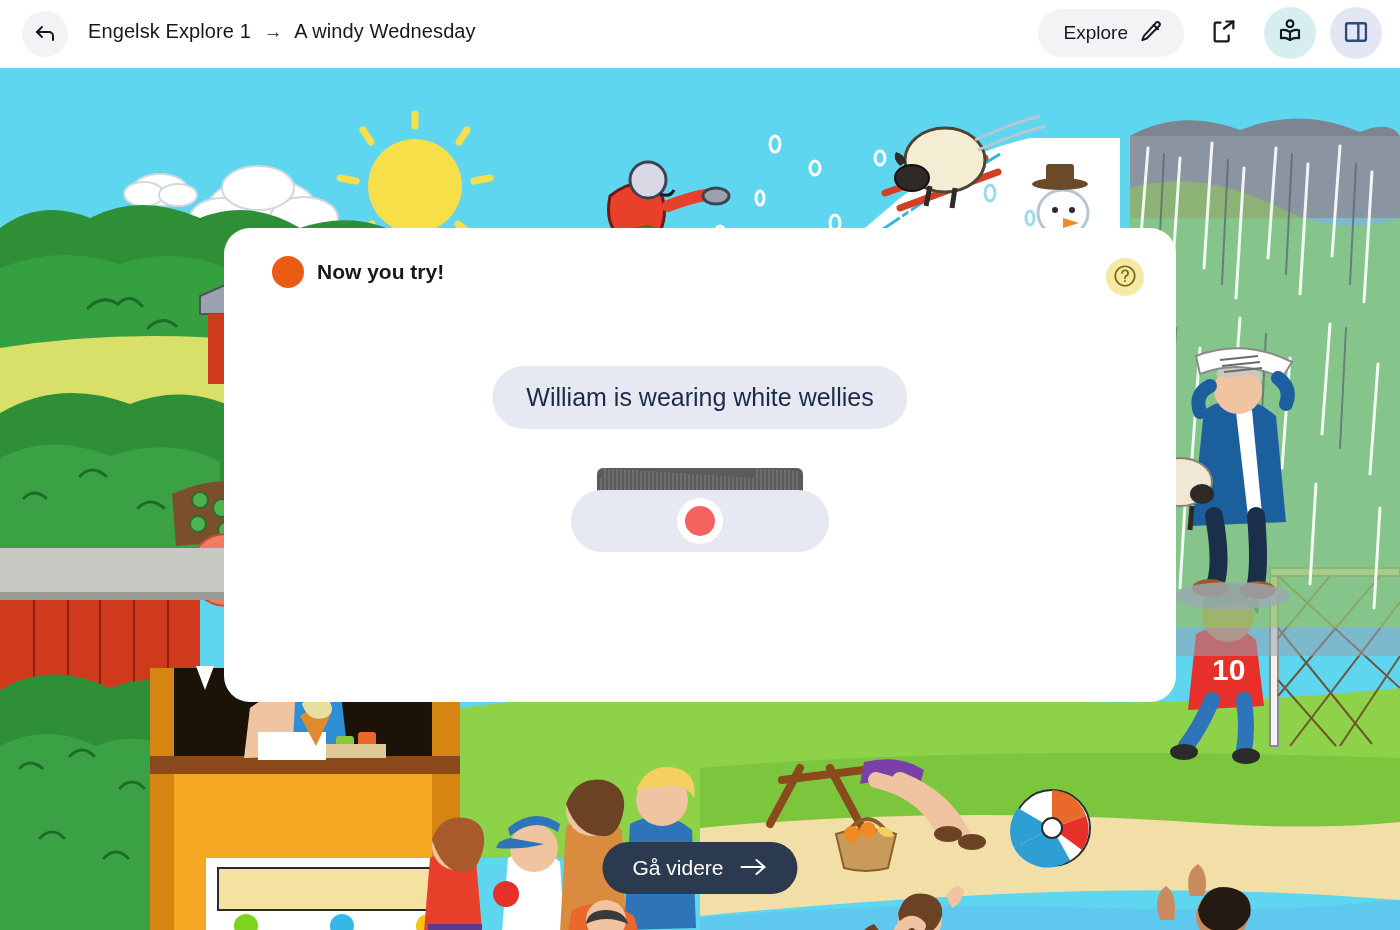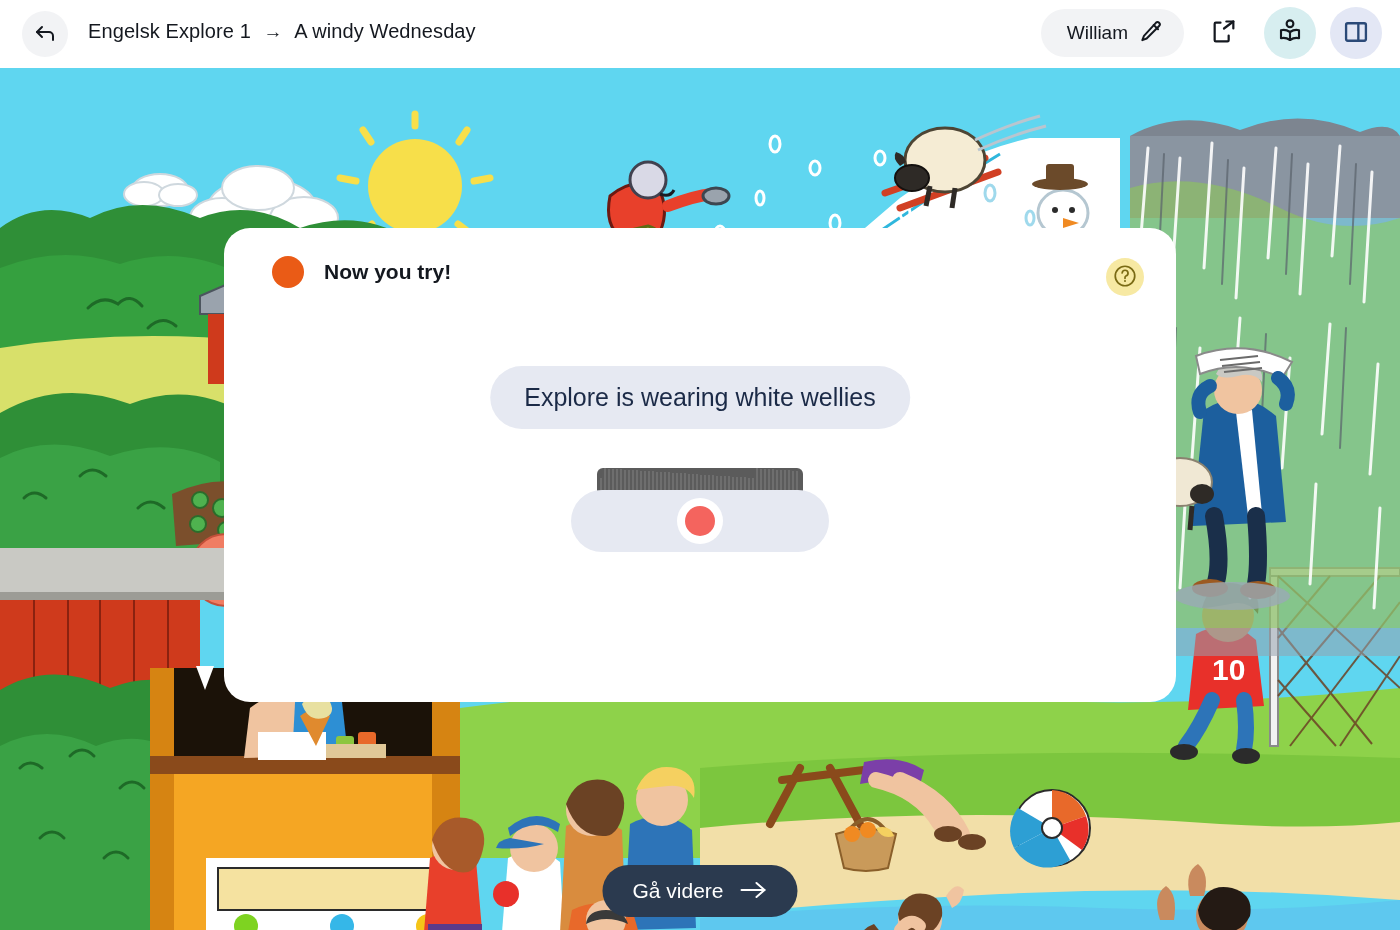--- a/index.html
+++ b/index.html
@@ -114,21 +114,21 @@
     background: #ffffff;
     border-radius: 26px;
     z-index: 30;
   }
 
   .dialog-head {
     position: absolute;
     left: 48px; top: 28px;
     display: flex;
     align-items: center;
-    gap: 20px;
+    gap: 13px;
   }
   .mascot {
     width: 32px; height: 32px;
     border-radius: 50%;
     background: #ea5b16;
     display: flex;
     align-items: center;
     justify-content: center;
   }
   .dialog-title {
@@ -219,21 +219,21 @@
     width: 30px; height: 30px;
     border-radius: 50%;
     background: #f4645e;
   }
 
   
   .next-btn {
     position: absolute;
     left: 50%;
     transform: translateX(-50%);
-    bottom: 13px;
+    bottom: 36px;
     height: 52px;
     background: #2b3a4f;
     border-radius: 26px;
     display: flex;
     align-items: center;
     gap: 16px;
     padding: 12px 30px;
     cursor: pointer;
     border: none;
     z-index: 35;
@@ -616,21 +616,21 @@
 
     <div class="breadcrumb">
       <span>Engelsk Explore 1</span>
       <span class="sep">→</span>
       <span>A windy Wednesday</span>
     </div>
 
     <div class="topbar-right">
 
       <button class="tilpass-btn">
-        <span class="tilpass-label">William</span>
+        <span class="tilpass-label">Explore</span>
         <span>
           <svg width="26" height="26" viewBox="0 0 24 24" fill="none" stroke="#14181f" stroke-width="1.8" stroke-linecap="round" stroke-linejoin="round">
             <path d="M16.5 3.5 a2.1 2.1 0 0 1 3 3 L8 18 L4 19.5 L5.5 15.5 Z"></path>
             <path d="M14.5 5.5 L18.5 9.5"></path>
           </svg>
         </span>
       </button>
 
       <button class="icon-btn">
         <span>
@@ -679,21 +679,21 @@
     <button class="help-btn">
       <span>
         <svg width="26" height="26" viewBox="0 0 24 24" fill="none" stroke="#7a6a14" stroke-width="1.6">
           <circle cx="12" cy="12" r="9"></circle>
           <path d="M9.4 9.2 a2.7 2.7 0 1 1 3.4 2.8 q-0.8 0.4 -0.8 1.5 v0.6" stroke-linecap="round"></path>
           <circle cx="12" cy="16.6" r="0.9" fill="#7a6a14" stroke="none"></circle>
         </svg>
       </span>
     </button>
 
-    <div class="sentence-pill">Explore is wearing white wellies</div>
+    <div class="sentence-pill">William is wearing white wellies</div>
 
     <div class="recorder">
       <div class="waveform">
         <span style="height: 62%;"></span>
           <span style="height: 99%;"></span>
           <span style="height: 98%;"></span>
           <span style="height: 97%;"></span>
           <span style="height: 96%;"></span>
           <span style="height: 95%;"></span>
           <span style="height: 94%;"></span>

